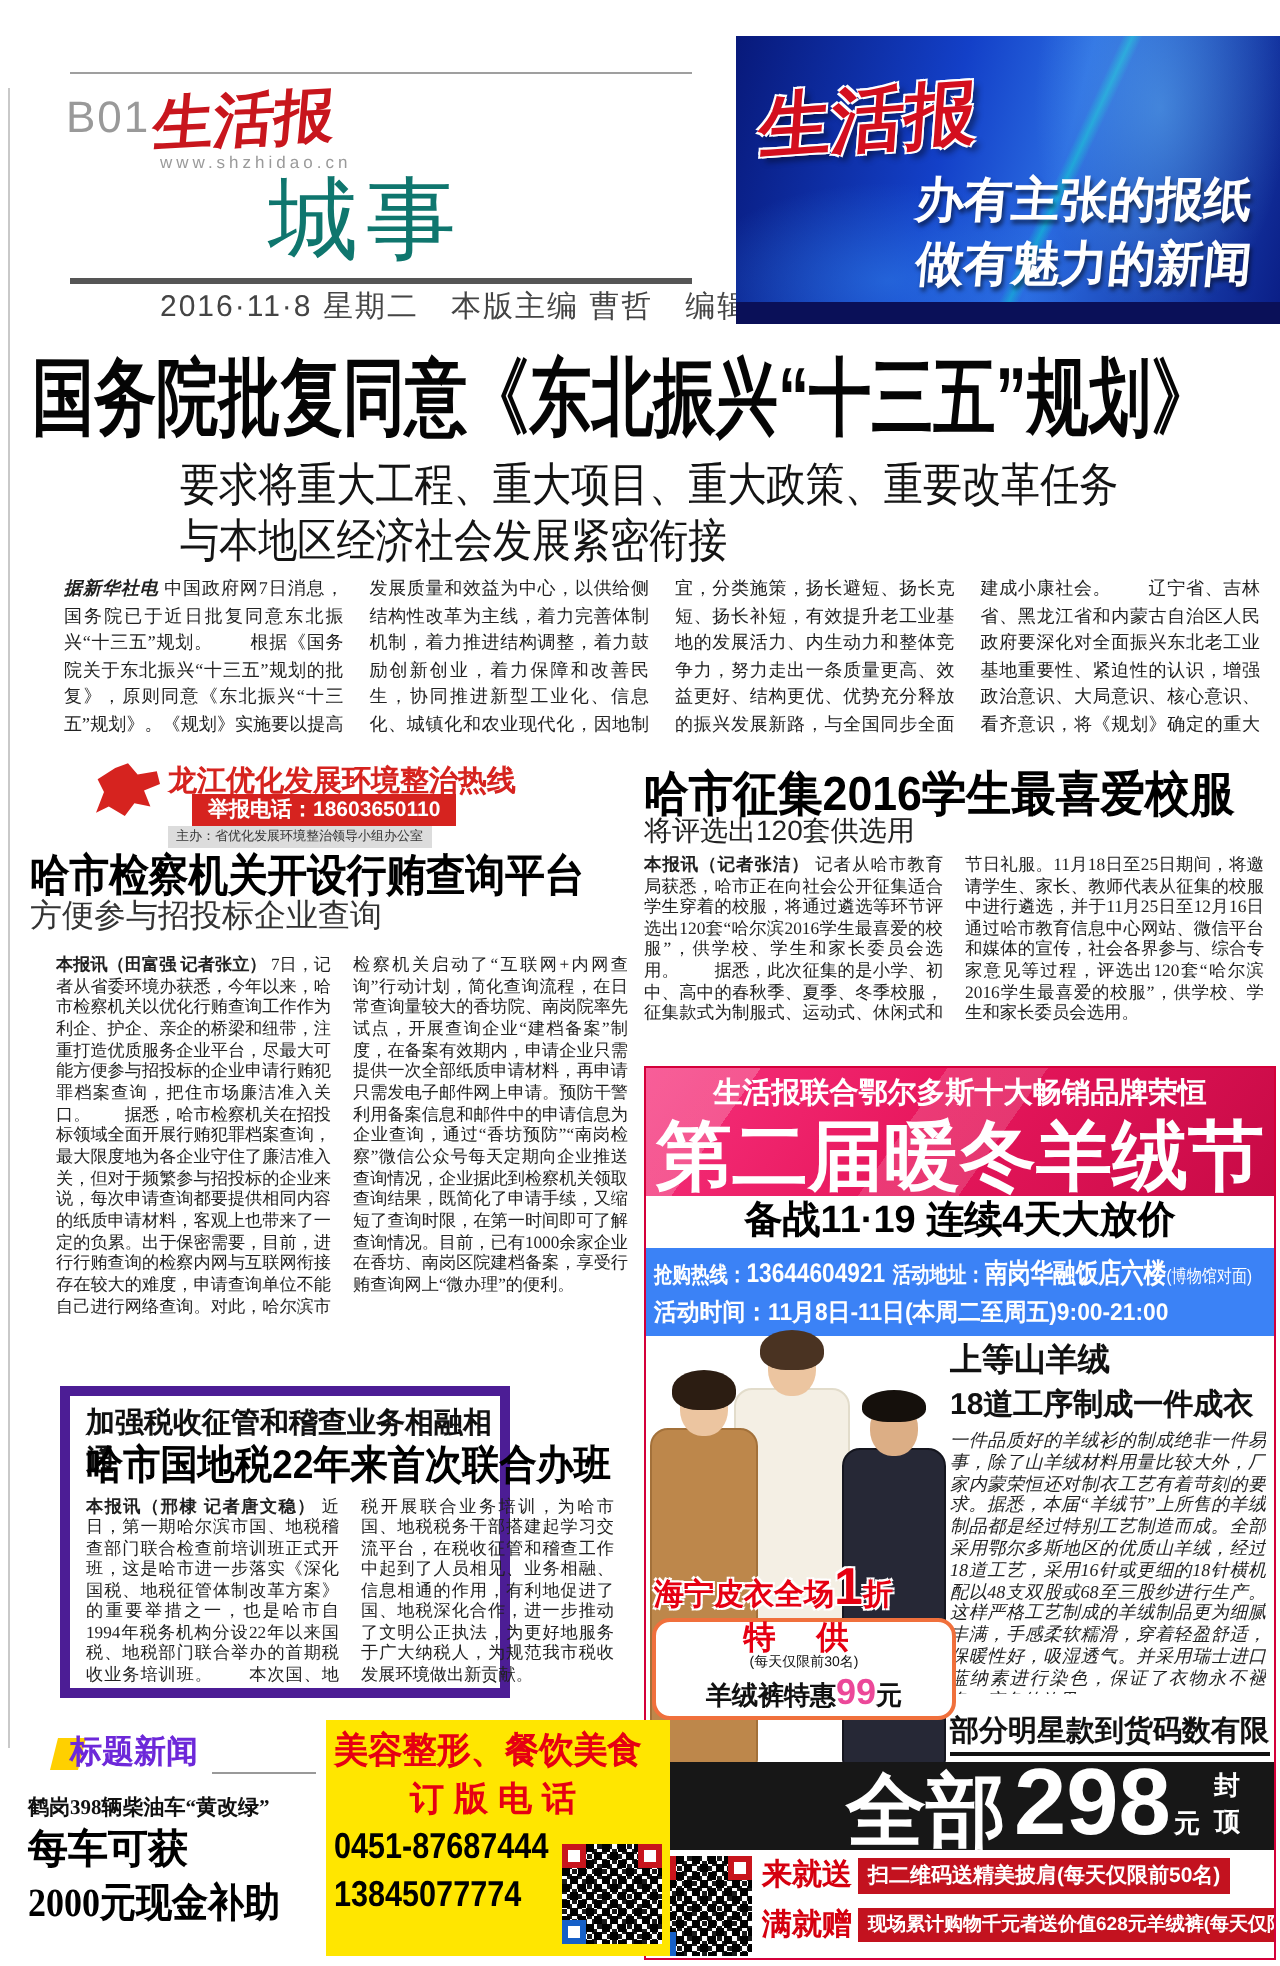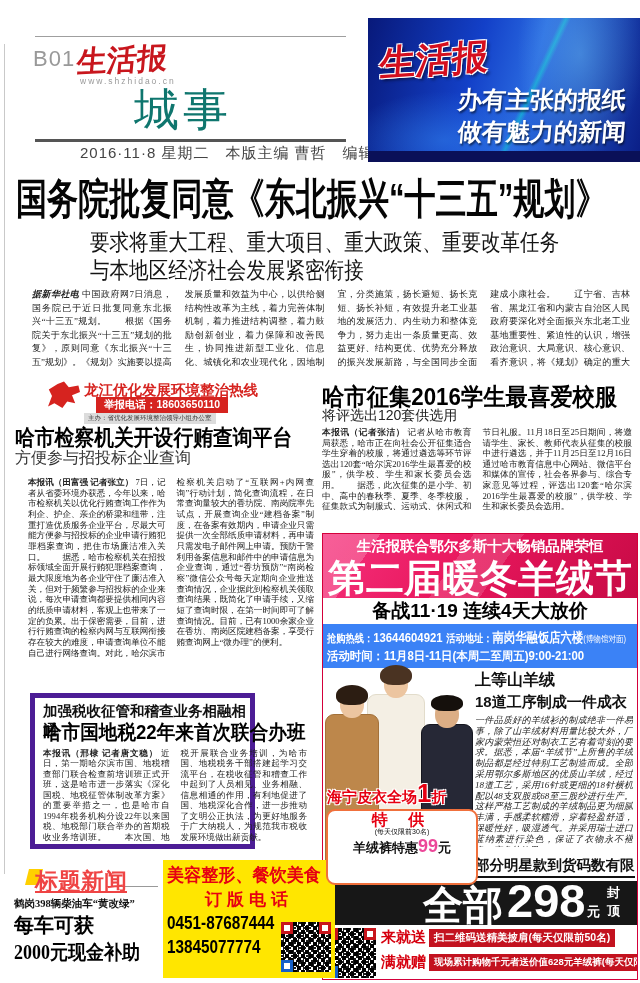--- a/index.html
+++ b/index.html
@@ -85,21 +85,21 @@
   .cd-small{font-size:9px;}
   .cash-main{position:absolute;left:0;top:134px;width:100%;height:213px;background:#fff;}
   .photos{position:absolute;left:2px;top:0;width:148px;height:213px;}
   .model{position:absolute;}
   .m-head{position:relative;margin:0 auto;width:24px;height:28px;border-radius:50% 50% 46% 46%;background:#ecc5a0;}
   .m-hair{position:absolute;top:-5px;left:-4px;right:-4px;height:20px;border-radius:50% 50% 40% 40%;background:#3a2a1d;}
   .m-body{margin:-4px auto 0;border-radius:9px 9px 4px 4px;}
   .leather-promo{position:absolute;left:4px;top:110px;z-index:3;font-size:15px;font-weight:900;color:#e60012;
         white-space:nowrap;text-shadow:-1px -1px 0 #fff,1px -1px 0 #fff,-1px 1px 0 #fff,1px 1px 0 #fff;}
   .leather-promo .big{font-size:26px;}
-  .special{position:absolute;left:3px;top:141px;width:152px;height:76px;z-index:4;background:#fff;
+  .special{position:absolute;left:3px;top:141px;width:152px;height:51px;z-index:4;background:#fff;
         border:2px solid #f0703c;border-radius:9px;text-align:center;box-sizing:border-box;}
   .sp-title{font-size:16px;font-weight:900;color:#e60012;letter-spacing:8px;line-height:17px;}
   .sp-note{font-size:7px;color:#111;line-height:8px;}
   .sp-item{font-size:13px;font-weight:900;color:#111;line-height:20px;white-space:nowrap;}
   .sp-price{font-size:18px;color:#ec4899;}
   .cash-right{position:absolute;left:152px;top:2px;width:158px;height:210px;}
   .cr-h1{font-size:16px;font-weight:900;color:#111;}
   .cr-h2{font-size:15px;font-weight:900;color:#111;margin-top:2px;}
   .cr-body{margin-top:3px;height:132px;overflow:hidden;font-size:9px;line-height:1.2;color:#222;
         font-style:italic;font-family:"Liberation Serif",serif;}
@@ -125,21 +125,21 @@
   .g-pill.r1{font-size:10.5px;} .g-pill.r2{font-size:9.5px;}
 
   
   .tax-box{left:30px;top:693px;width:225px;height:156px;border:5px solid #4c1d95;box-sizing:border-box;}
   .tax-kicker{position:absolute;left:8px;top:4px;font-size:14.5px;font-weight:700;color:#111;}
   .tax-headline{position:absolute;left:8px;top:21px;font-size:20px;font-weight:900;color:#000;}
   .tax-body{position:absolute;left:8px;top:50px;width:264px;height:100px;overflow:hidden;
             column-count:2;column-gap:11px;font-size:8.6px;line-height:1.22;color:#222;}
 
   
-  .hn-label{left:35px;top:866px;font-size:23px;font-weight:900;color:#ef4444;text-decoration:underline;}
+  .hn-label{left:35px;top:866px;font-size:16px;font-weight:900;color:#6d28d9;}
   .hn-chip{position:absolute;left:-8px;top:3px;width:14px;height:16px;background:#ffd000;
            transform:skewX(-14deg);z-index:0;}
   .hn-text{position:relative;z-index:1;}
   .hn-rule{left:106px;top:886px;width:52px;height:1px;background:#999;}
   .hg-kicker{left:14px;top:897px;font-size:10.5px;font-weight:700;color:#111;
              font-family:"Liberation Serif",serif;}
   .hg-headline{left:14px;top:912px;font-size:20px;font-weight:900;color:#000;line-height:1.35;
              font-family:"Liberation Serif",serif;}
 
   

